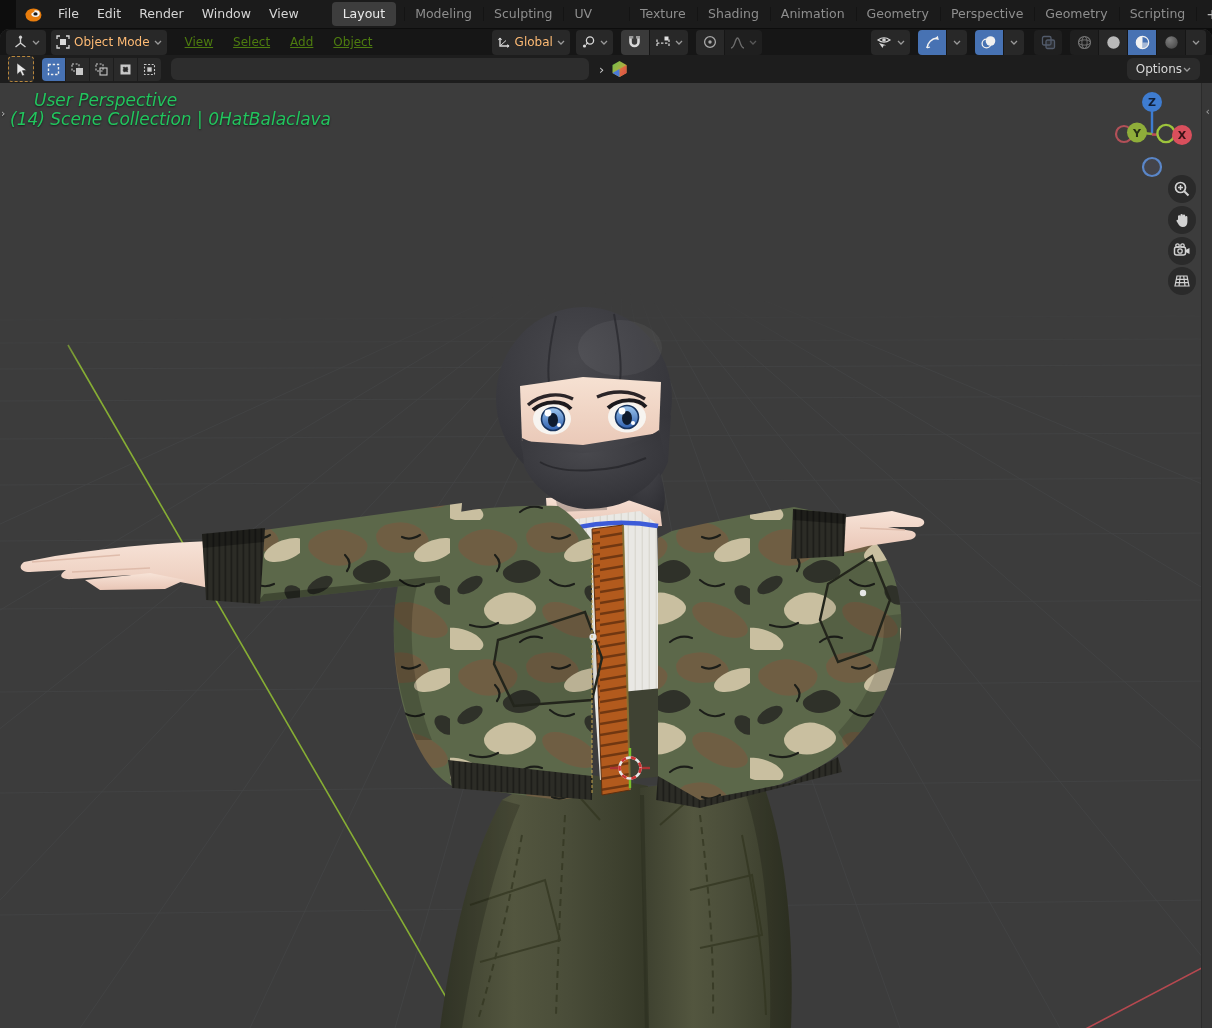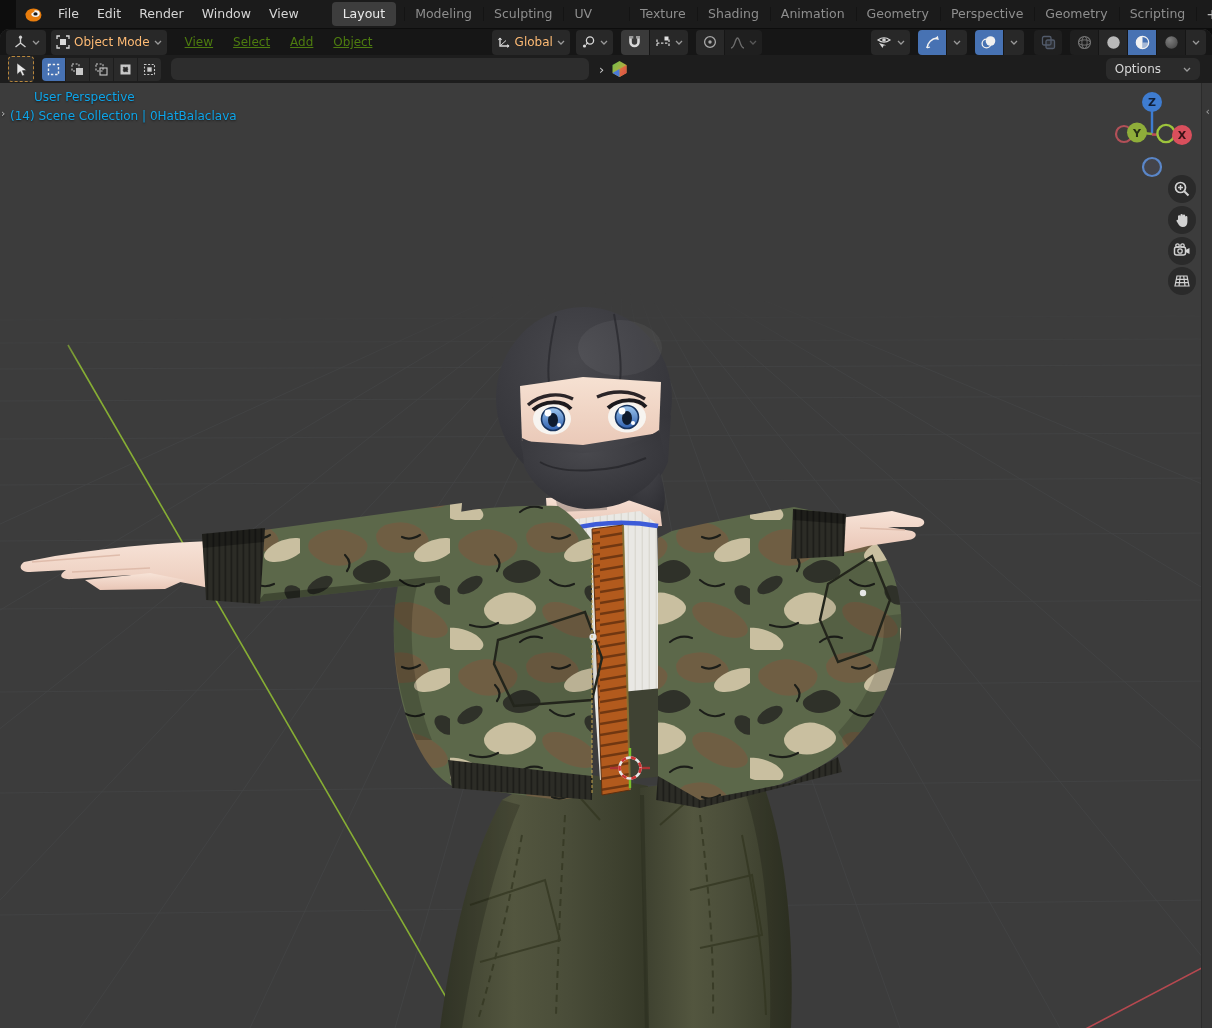--- a/index.html
+++ b/index.html
@@ -39,27 +39,27 @@
 
   .tool-btn { width:26px; height:26px; border:1.5px dashed #b9873c; background:#2e2e2e; border-radius:4px;
               display:flex; align-items:center; justify-content:center; margin-right:8px; }
   .selmode { display:flex; gap:1px; margin-right:10px; }
   .selmode .sbtn { width:23px; height:23px; background:#2a2a2a; display:flex; align-items:center; justify-content:center; }
   .selmode .sbtn:first-child { border-radius:4px 0 0 4px; }
   .selmode .sbtn:last-child { border-radius:0 4px 4px 0; }
   .selmode .sbtn.blue { background:#4772b3; }
   .panelA { width:418px; height:22px; background:#2d2d2d; border-radius:6px; }
   .crumb-ch { color:#c9c9c9; font-size:13px; margin:0 7px 0 10px; }
-  .panelB { height:22px; background:#2b2b2b; border-radius:6px; display:flex; align-items:center; gap:22px;
+  .panelB { height:22px; background:#2b2b2b; border-radius:6px; display:flex; align-items:center; gap:1px;
             padding:0 9px; color:#d8d8d8; font-size:12px; margin-right:4px;margin-left:12px; }
 
   
   .viewport { position:absolute; left:0; top:54px; width:1212px; height:945px; background:#3c3c3c; overflow:hidden; }
   .scene { position:absolute; left:0; top:0; }
-  .vp-text { position:absolute; color:#0ea5e9; font-size:12px; text-shadow:0 1px 2px rgba(0,0,0,.6); white-space:nowrap; }
+  .vp-text { position:absolute; color:#22c55e; font-size:17px; text-shadow:0 1px 2px rgba(0,0,0,.6); white-space:nowrap;font-style:italic; }
   .tbar-chev { position:absolute; left:1px; top:24px; color:#b9b9b9; font-size:11px; text-shadow:0 1px 2px rgba(0,0,0,.6); }
   .nside { position:absolute; right:0; top:0; width:11px; height:945px; background:#373737; border-left:1px solid #2b2b2b; }
   .nside-chev { position:absolute; right:2px; top:22px; color:#a5a5a5; font-size:11px; }
   .navball { position:absolute; left:1095px; top:4px; }
   .navbtn { position:absolute; width:28px; height:28px; border-radius:50%; background:rgba(39,39,39,.85);
             display:flex; align-items:center; justify-content:center; }
 </style>
 </head>
 <body>
 

